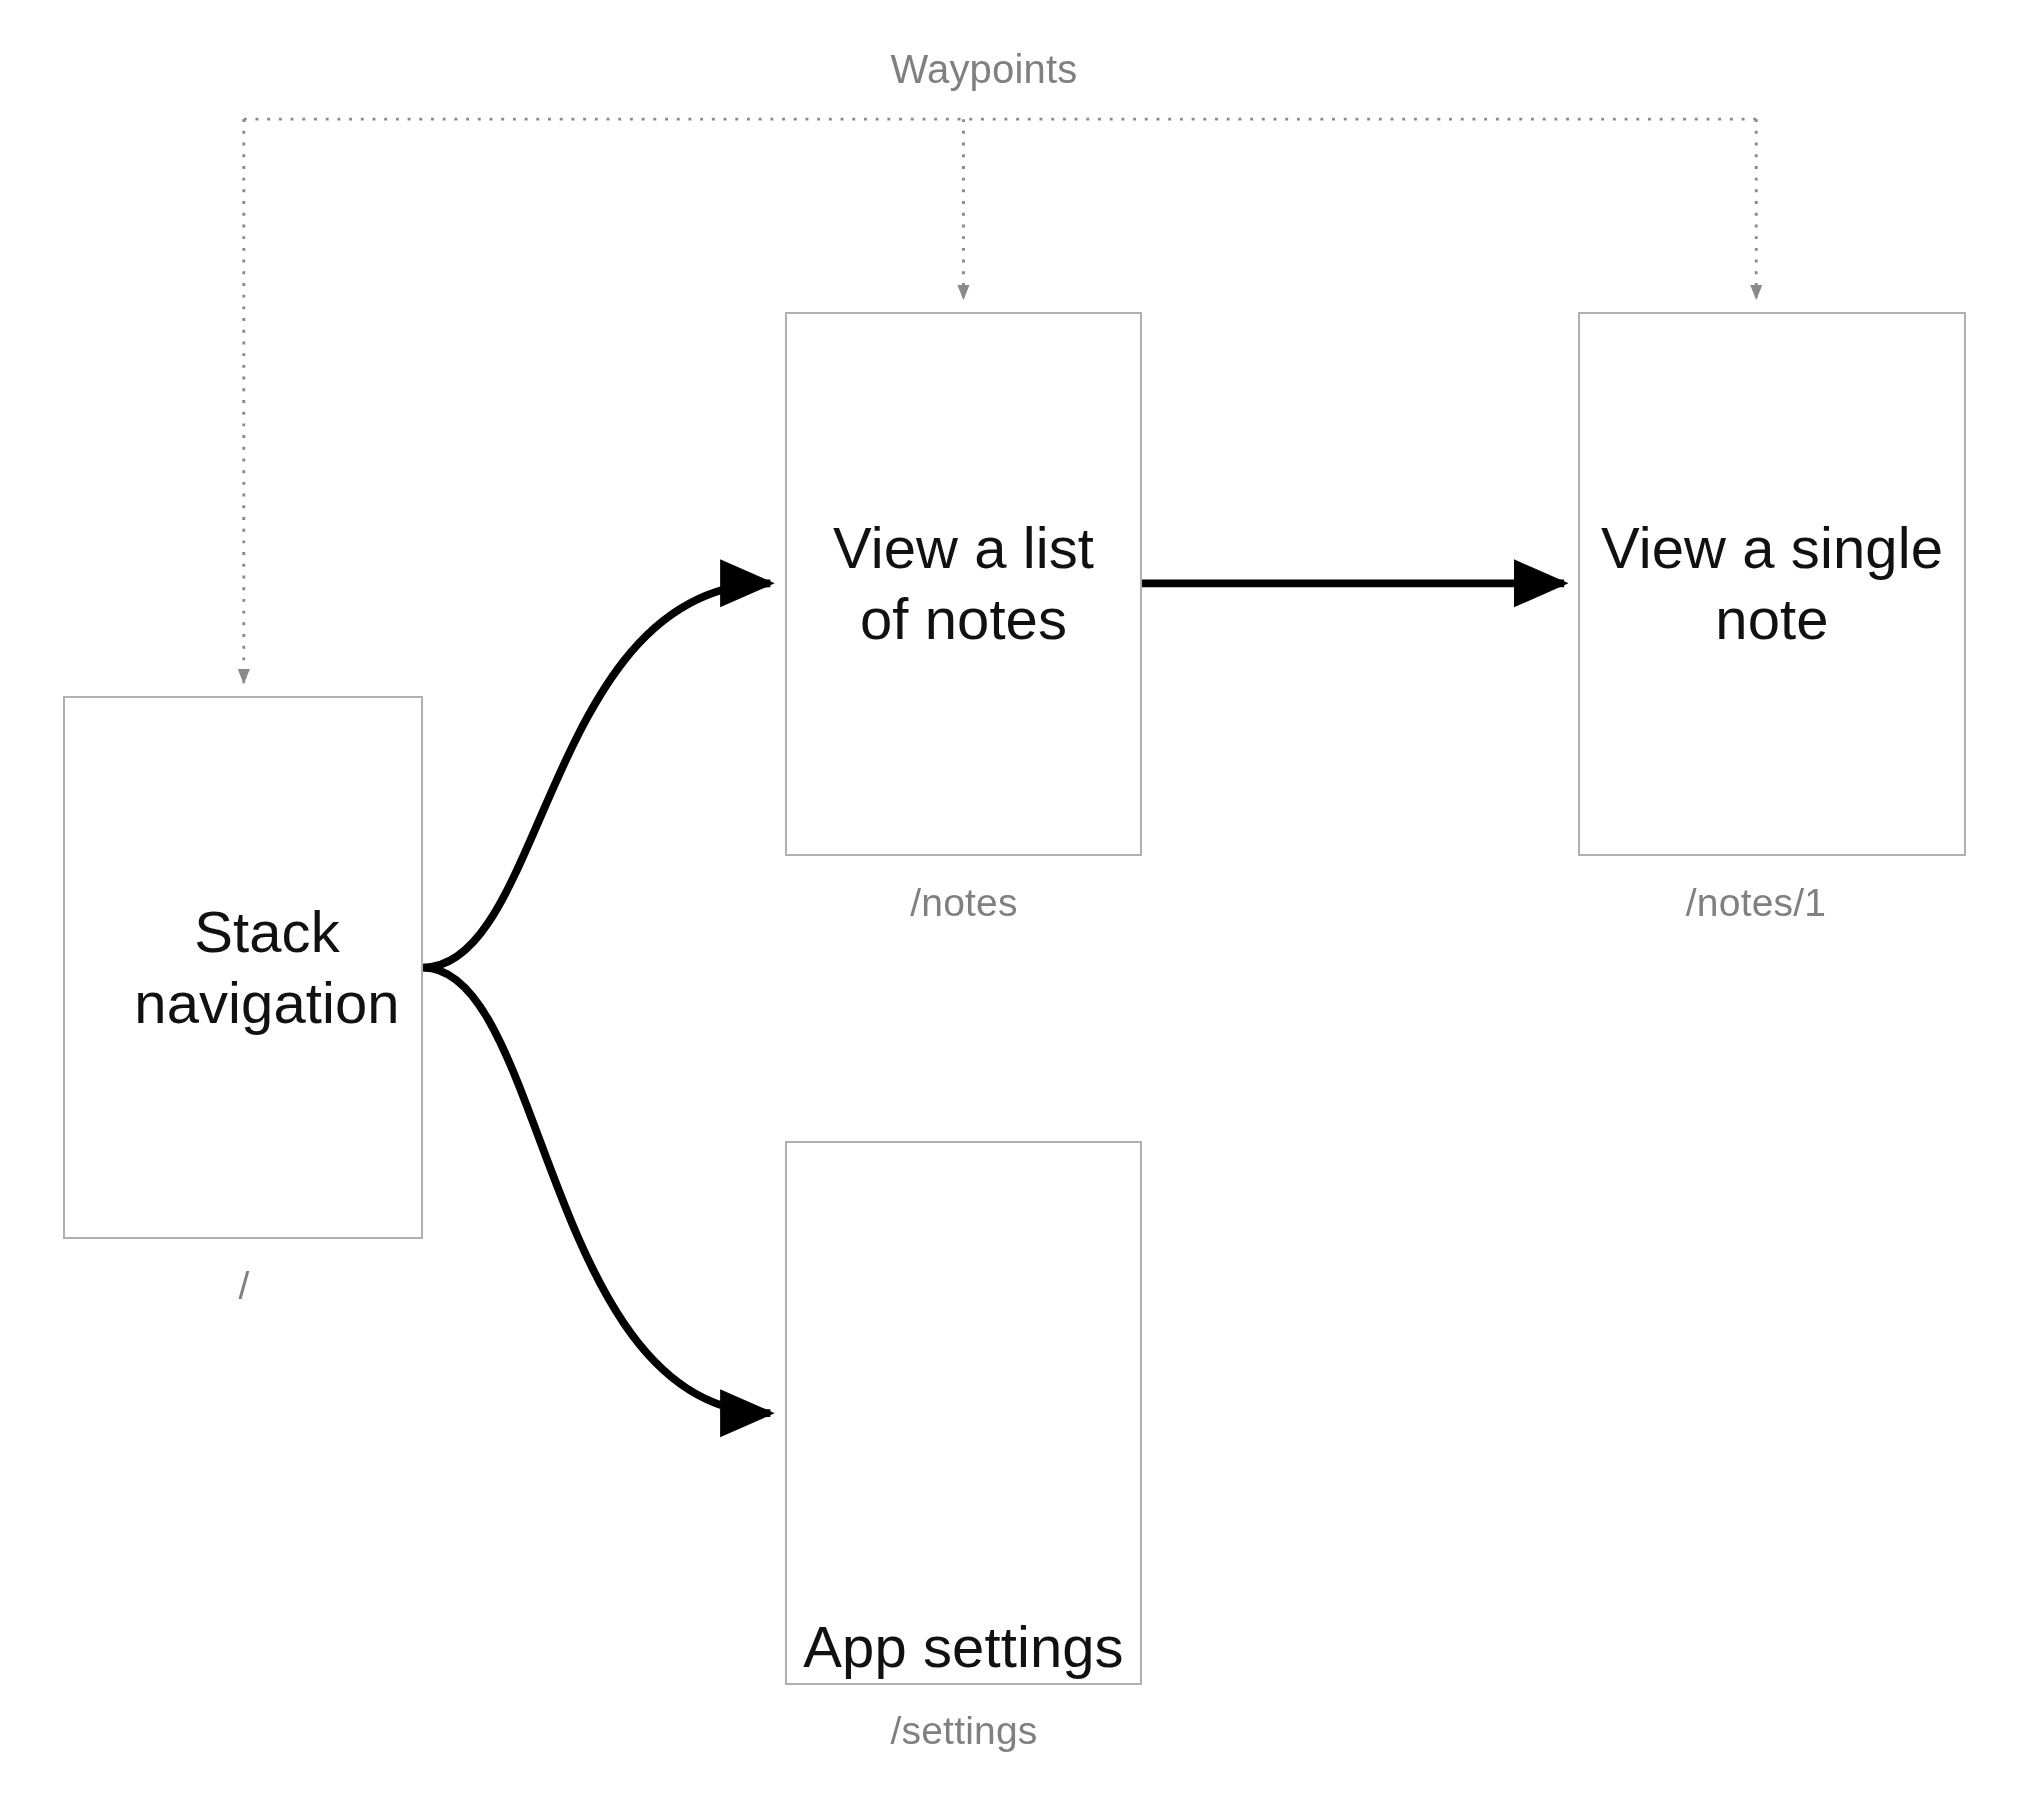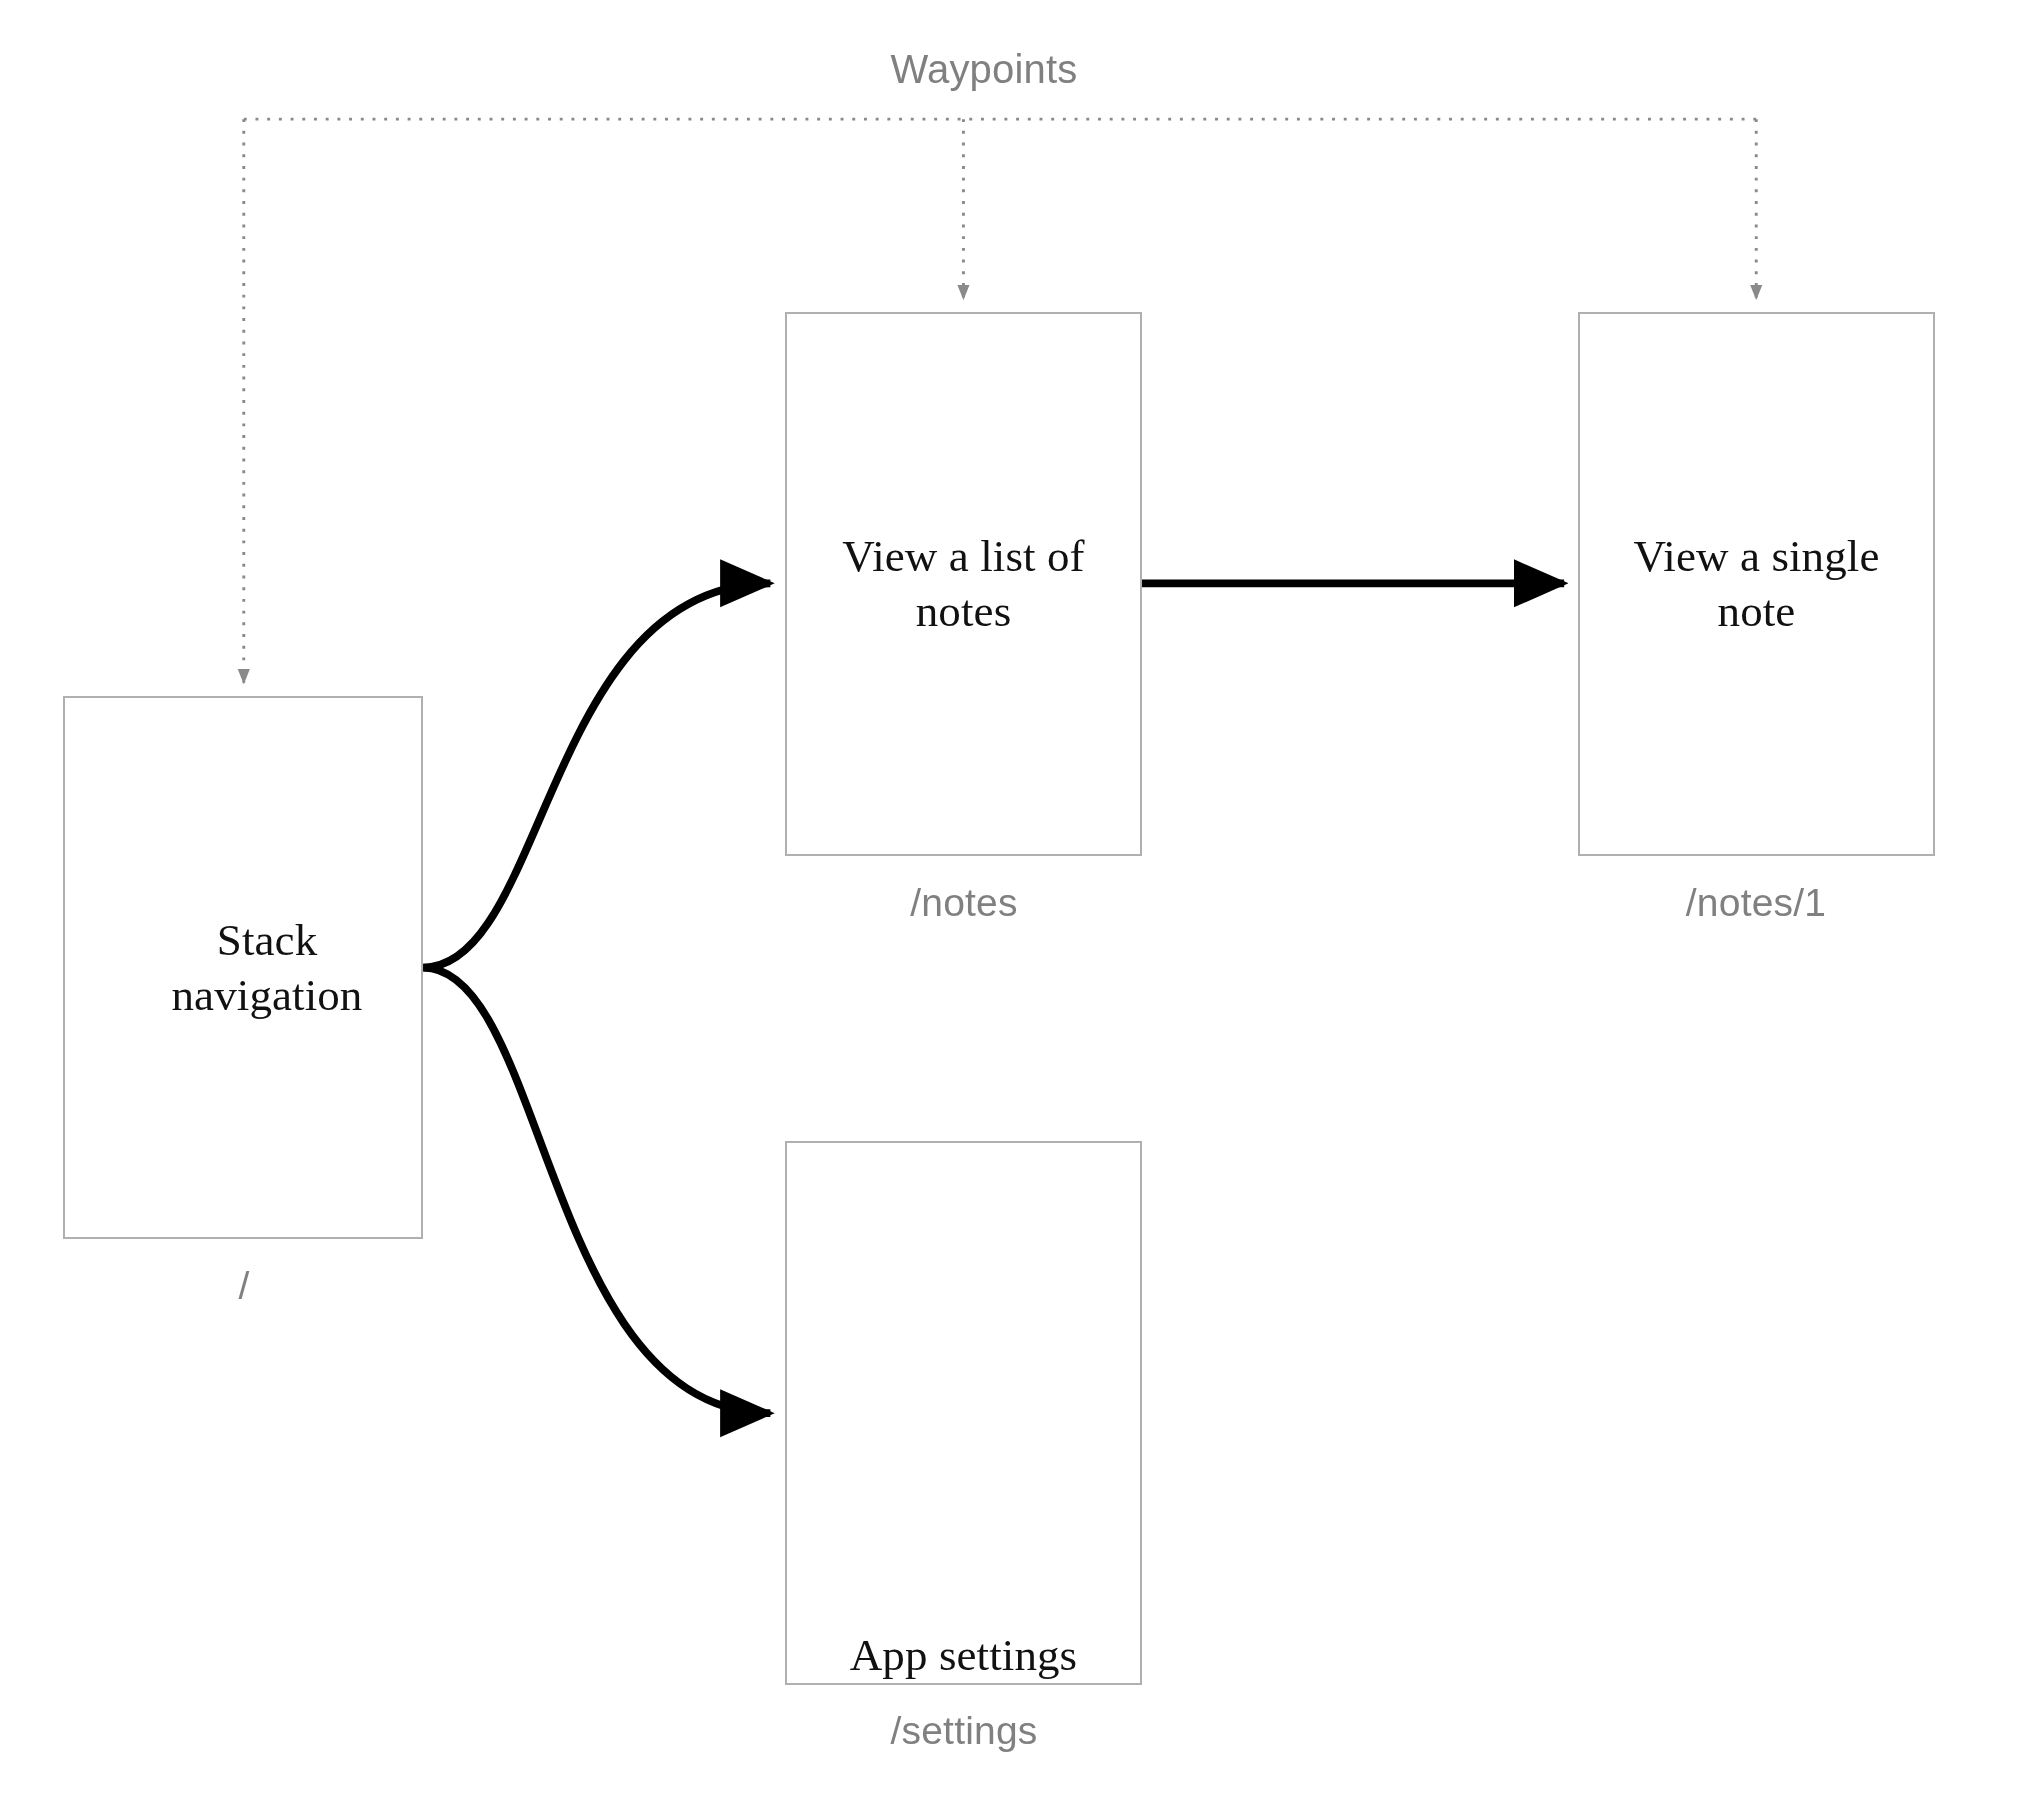--- a/index.html
+++ b/index.html
@@ -29,27 +29,26 @@
   .node-box {
     position: absolute;
     box-sizing: border-box;
     background: #ffffff;
     border: 2px solid #b0b0b0;
     display: flex;
     align-items: center;
     justify-content: center;
   }
   .node-label {
-    font-size: 45px;
+    font-size: 58px;
     line-height: 1.22;
     color: #111111;
     text-align: center;
     padding: 0 13.7px;
     letter-spacing: 0.1px;
-    font-family: Liberation Serif, serif;
   }
   .route-label {
     position: absolute;
     font-size: 39px;
     color: #808080;
     text-align: left;
     white-space: nowrap;
     transform: translateX(-50%);
     letter-spacing: 0.2px;
   }
@@ -59,21 +58,21 @@
     color: #808080;
     text-align: center;
     white-space: nowrap;
     transform: translateX(-50%);
     letter-spacing: 0.2px;
     margin-left: 20px;
   }
   
   #node-stack      { left: 63px;   top: 696px;  width: 360px; height: 543px; padding-left: 48px; }
   #node-notes-list { left: 785px;  top: 312px;  width: 357px; height: 544px; }
-  #node-single     { left: 1578px; top: 312px;  width: 357px; height: 544px; }
+  #node-single     { left: 1578px; top: 312px;  width: 388px; height: 544px; }
   #node-settings   { left: 785px;  top: 1141px; width: 357px; height: 544px; align-items: flex-end; }
   
   #route-root      { left: 244px;  top: 1264px; }
   #route-notes     { left: 964px;  top: 881px;  }
   #route-single    { left: 1756px; top: 881px;  }
   #route-settings  { left: 964px;  top: 1709px; }
   #waypoints-title { left: 964px;  top: 47px;   }
 </style>
 </head>
 <body>

